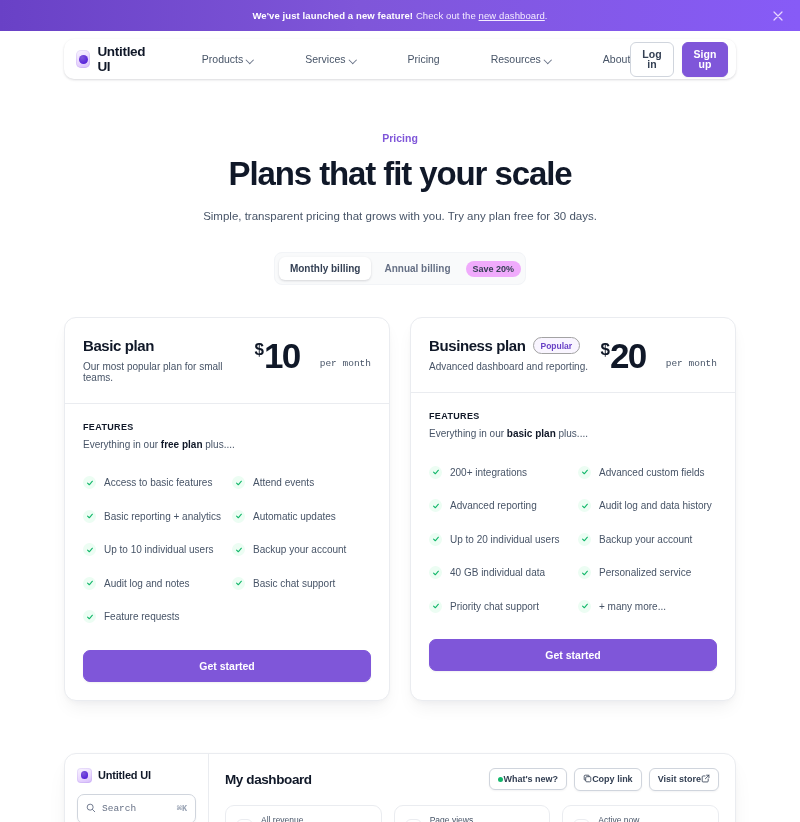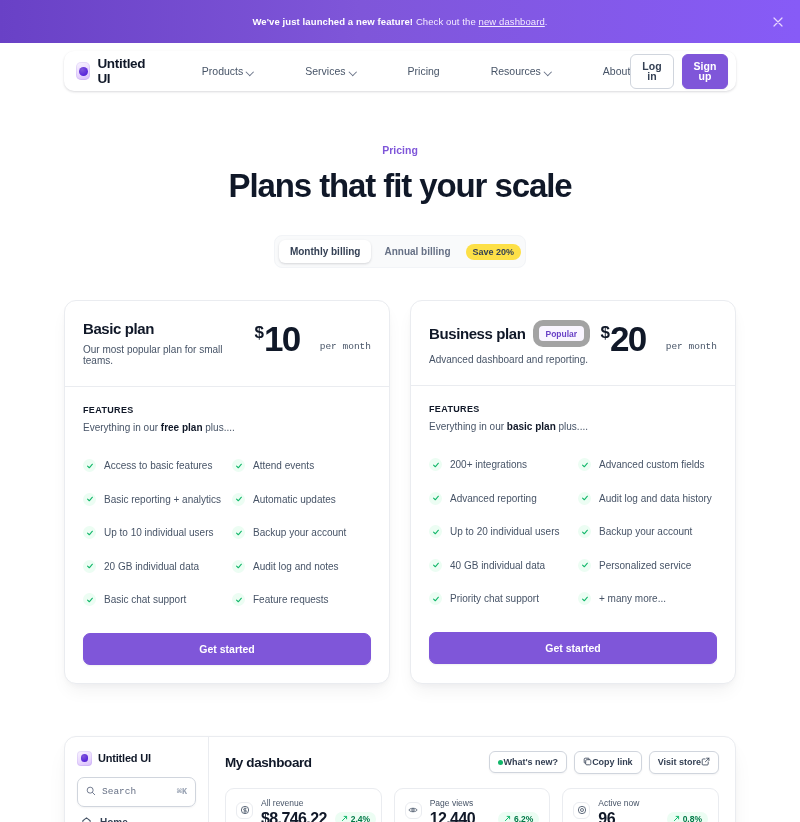--- a/index.html
+++ b/index.html
@@ -7,21 +7,21 @@
     width: 800px; height: 822px;
     font-family: "Liberation Sans", sans-serif;
     background: #ffffff;
     overflow: hidden;
     -webkit-font-smoothing: antialiased;
   }
   .page { position: relative; width: 800px; height: 822px; background:#fff; }
 
   
   .banner {
-    height: 43px;
+    height: 31px;
     background: linear-gradient(90deg, #6941C6 0%, #7F56D9 45%, #875BF7 100%);
     display: flex; align-items: center; justify-content: center;
     position: relative;
   }
   .banner-text { font-size: 9.5px; color: #F4EBFF; letter-spacing: .1px; }
   .banner-text b { color: #ffffff; font-weight: 700; }
   .banner-link { color:#F4EBFF; text-decoration: underline; }
   .banner-close {
     position: absolute; right: 14px; top: 50%; transform: translateY(-50%);
     width: 16px; height: 16px; display:flex; align-items:center; justify-content:center;
@@ -90,21 +90,21 @@
   .toggle-opt {
     font-size: 10px; font-weight:600; color:#667085;
     padding: 6px 11px; border-radius: 6px; cursor:pointer; white-space:nowrap;
   }
   .toggle-opt.active {
     background:#fff; color:#344054;
     box-shadow: 0 1px 3px rgba(16,24,40,.10), 0 1px 2px rgba(16,24,40,.06);
   }
   .toggle-badge {
     font-size: 9px; font-weight:600; color:#344054;
-    background:#fde047; border-radius: 10px; padding: 3px 7px; margin-left: 2px;
+    background:#f0abfc; border-radius: 10px; padding: 3px 7px; margin-left: 2px;
   }
 
   
   .cards {
     display:flex; gap: 20px; padding: 0 64px; margin-top: 32px;
   }
   .card {
     flex: 1 1 0; background:#fff;
     border: 1px solid #EAECF0; border-radius: 12px;
     box-shadow: 0 3px 6px -2px rgba(16,24,40,.04), 0 10px 18px -4px rgba(16,24,40,.06);
@@ -112,21 +112,21 @@
   }
   .card-head {
     padding: 19px 18px 20px 18px;
     border-bottom: 1px solid #EAECF0;
     display:flex; align-items:flex-start; justify-content:space-between; gap: 8px;
   }
   .plan-name-row { display:flex; align-items:center; gap: 7px; }
   .plan-name { font-size: 15px; font-weight:700; color:#101828; letter-spacing:-.4px; }
   .plan-badge {
     font-size: 8.5px; font-weight:600; color:#6941C6;
-    background:#F9F5FF; border:6px solid #a3a3a3; border-radius:10px; padding:2.5px 7px;
+    background:#F9F5FF; border:1px solid #a3a3a3; border-radius:10px; padding:2.5px 7px;
   }
   .plan-desc { margin-top: 7px; font-size: 10px; color:#475467; }
   .price-box { display:flex; align-items:flex-end; white-space:nowrap; padding-top: 2px; }
   .price-cur { font-size: 17px; font-weight:700; color:#101828; line-height: 1; position:relative; top:-14px; }
   .price-val { font-size: 35px; font-weight:700; color:#101828; letter-spacing:-1.6px; line-height: .95; }
   .price-per { font-size: 9.5px; color:#475467; margin-left: 20px; position:relative; top:-3px;font-family:Liberation Mono, monospace; }
 
   .card-body { padding: 18px 18px 16px 18px; }
   .feat-label { font-size: 9px; font-weight:700; color:#101828; letter-spacing:.35px; }
   .feat-sub { margin-top: 7px; font-size: 10px; color:#475467; }
@@ -260,20 +260,21 @@
       <div class="nav-right">
         <button class="btn-login">Log in</button>
         <button class="btn-signup">Sign up</button>
       </div>
     </div>
   </div>
 
   <div class="hero">
     <div class="eyebrow">Pricing</div>
     <h1 class="hero-title">Plans that fit your scale</h1>
+    <div class="hero-sub">Simple, transparent pricing that grows with you. Try any plan free for 30 days.</div>
   </div>
 
   <div class="toggle-wrap">
     <div class="toggle">
       <div class="toggle-opt active">Monthly billing</div>
       <div class="toggle-opt">Annual billing</div>
       <div class="toggle-badge">Save 20%</div>
     </div>
   </div>
 
@@ -337,28 +338,20 @@
               </span>
               <span>Up to 10 individual users</span>
             </div>
           <div class="feat">
               <span class="check">
                 <svg width="8" height="8" viewBox="0 0 10 10">
                   <path d="M2 5.2 L4.1 7.2 L8 2.8" stroke="#12B76A" stroke-width="1.4" fill="none" stroke-linecap="round" stroke-linejoin="round"></path>
                 </svg>
               </span>
               <span>Backup your account</span>
-            </div>
-          <div class="feat">
-              <span class="check">
-                <svg width="8" height="8" viewBox="0 0 10 10">
-                  <path d="M2 5.2 L4.1 7.2 L8 2.8" stroke="#12B76A" stroke-width="1.4" fill="none" stroke-linecap="round" stroke-linejoin="round"></path>
-                </svg>
-              </span>
-              <span>20 GB individual data</span>
             </div>
           <div class="feat">
               <span class="check">
                 <svg width="8" height="8" viewBox="0 0 10 10">
                   <path d="M2 5.2 L4.1 7.2 L8 2.8" stroke="#12B76A" stroke-width="1.4" fill="none" stroke-linecap="round" stroke-linejoin="round"></path>
                 </svg>
               </span>
               <span>Audit log and notes</span>
             </div>
           <div class="feat">

